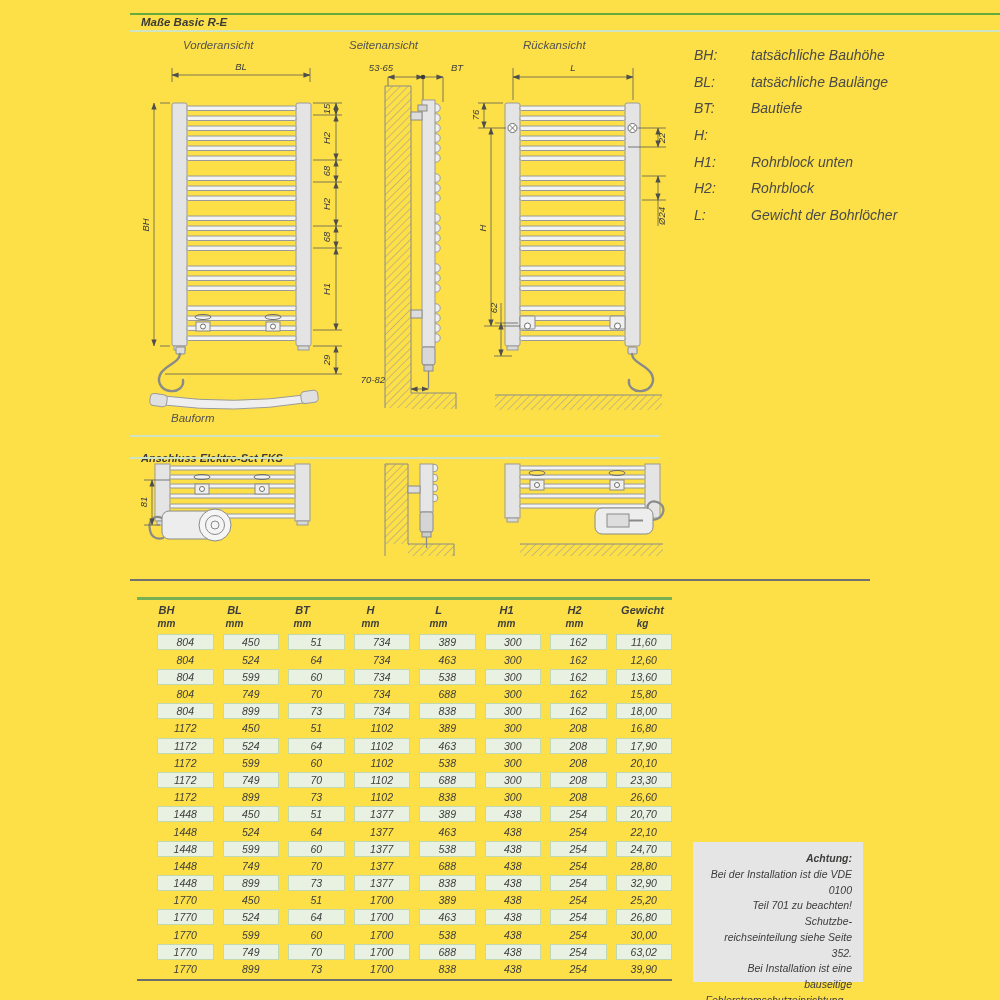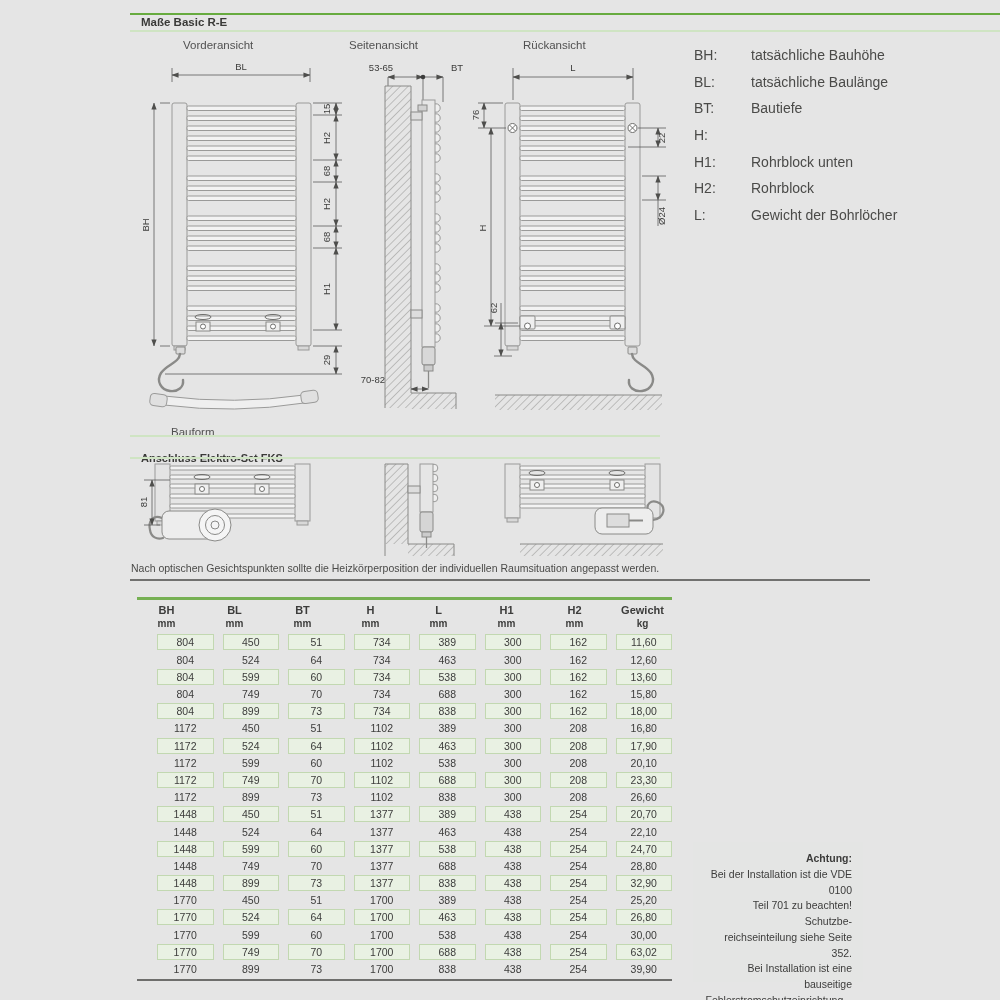--- a/index.html
+++ b/index.html
@@ -1,17 +1,17 @@
 <!DOCTYPE html>
 <html><head>
 <meta charset="utf-8">
 <style>
   html,body{margin:0;padding:0;background:#fff;}
-  .page{position:relative;width:1000px;height:1000px;background:#e5e5e5;
-        font-family:"Liberation Sans",sans-serif;color:#3c3c3b;overflow:hidden;}
+  .page{position:relative;width:1000px;height:1000px;background:#fde047;
+        font-family:"Liberation Sans",sans-serif;color:#3c3c3b;overflow:hidden;font-style:italic;}
   .rule{position:absolute;}
   .sec-title{position:absolute;font-weight:bold;font-size:11.5px;color:#3a3a38;white-space:nowrap;}
   .view-title{position:absolute;font-size:11.5px;color:#515151;white-space:nowrap;}
   .dwg{position:absolute;}
   svg text{font-family:"Liberation Sans",sans-serif;font-size:9.5px;fill:#3c3c3b;}
   
   .legend{position:absolute;left:694px;top:46px;width:280px;}
   .legend-row{display:grid;grid-template-columns:41px 1fr;font-size:14px;margin-bottom:8.5px;line-height:1.3;color:#4a4a48;}
   .legend-desc{white-space:pre-line;margin-left:16px;}
   
@@ -293,21 +293,21 @@
 
     <rect x="25" y="337" width="167" height="15" fill="url(#hatch)"></rect>
     <line x1="25" y1="337" x2="192" y2="337" stroke="#8a8a88" stroke-width="1"></line>
   </svg>
 
   <svg class="dwg" style="left:140px;top:386px" width="200" height="42" viewBox="0 0 200 42">
     <path d="M24,10 Q95,19 164,9 L164,17 Q95,28 24,19 Z" fill="#efefef" stroke="#9a9a99"></path>
     <rect x="10" y="8" width="17" height="12" rx="4" transform="rotate(8 18 14)" fill="#e0e0e0" stroke="#9a9a99"></rect>
     <rect x="161" y="5" width="17" height="12" rx="4" transform="rotate(-8 169 11)" fill="#e0e0e0" stroke="#9a9a99"></rect>
   </svg>
-  <div class="view-title" style="left:171px;top:426px">Bauform</div>
+  <div class="view-title" style="left:171px;top:412px">Bauform</div>
 
   <div class="legend">
     <div>
         <div class="legend-row">
           <div class="legend-term">BH:</div>
           <div class="legend-desc">tatsächliche Bauhöhe</div>
         </div>
         <div class="legend-row">
           <div class="legend-term">BL:</div>
           <div class="legend-desc">tatsächliche Baulänge</div>
@@ -423,21 +423,20 @@
     <g>
       <path d="M158,60 C170,58 172,46 162,42 C156,40 151,44 153,50" fill="none" stroke="#8a8a88" stroke-width="2.2" stroke-linecap="round"></path>
       <rect x="100" y="48" width="58" height="26" rx="7" fill="#ededed" stroke="#8a8a88"></rect>
       <rect x="112" y="54" width="22" height="13" fill="#dddddd" stroke="#8a8a88"></rect>
       <line x1="134" y1="60.5" x2="148" y2="60.5" stroke="#8a8a88" stroke-width="2"></line>
     </g>
     <rect x="25" y="84" width="143" height="12" fill="url(#hatch)"></rect>
     <line x1="25" y1="84" x2="168" y2="84" stroke="#8a8a88" stroke-width="1"></line>
   </svg>
 
-  <div class="note">Nach optischen Gesichtspunkten sollte die Heizkörperposition der individuellen Raumsituation angepasst werden.</div>
   <div class="hr-gray"></div>
 
   <div class="spec-table">
     <div class="table-topline"></div>
     <div class="thead">
         <div class="thcell">
           <div class="thlabel">BH</div>
           <div class="thunit">mm</div>
         </div>
         <div class="thcell">

